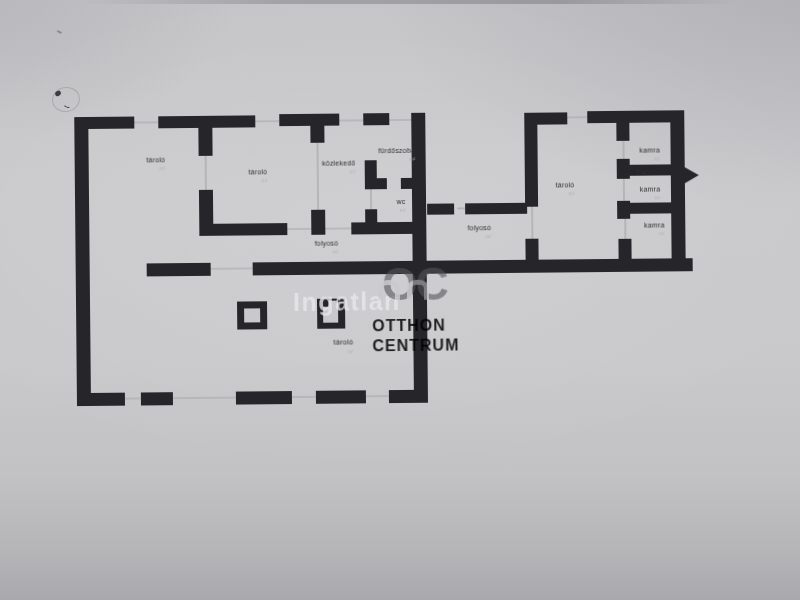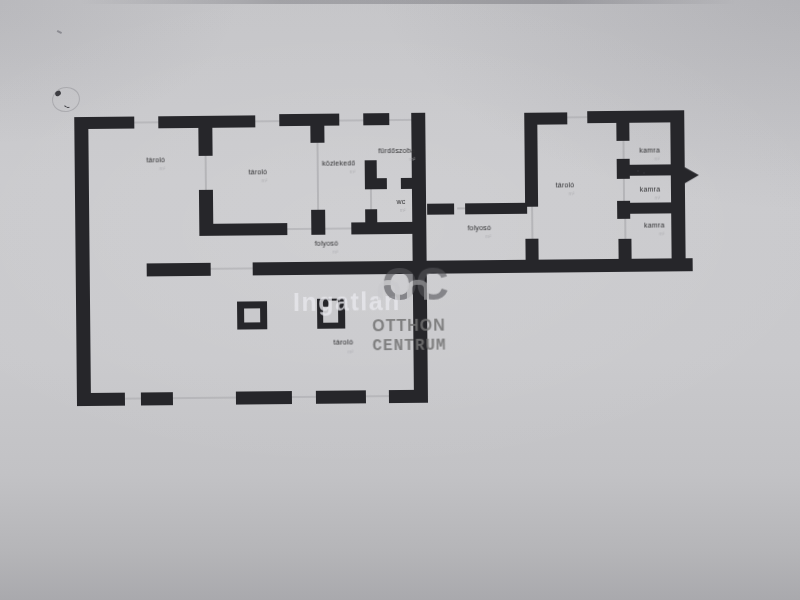--- a/index.html
+++ b/index.html
@@ -22,22 +22,22 @@
   .room-label .nm{display:block;font-size:7px;letter-spacing:.2px;}
   .room-label .ar{display:block;font-size:5px;color:#b0b0b4;margin-top:2px;filter:blur(.3px);}
   .lg .nm{font-size:7.5px;}
   
   .wm-word{position:absolute;font-size:25px;letter-spacing:1.5px;color:rgba(231,231,236,.8);font-weight:bold;}
   .oc-logo{position:absolute;left:370px;top:256px;width:62px;height:56px;opacity:.6;}
   .oc-logo .oc-text{position:absolute;left:12px;top:0;font-size:46px;font-weight:bold;letter-spacing:-2px;color:#55555a;line-height:56px;}
   .arch{position:absolute;width:12px;height:15px;border:5px solid rgba(201,201,204,.85);border-bottom:none;
     border-top-left-radius:9px;border-top-right-radius:9px;top:24px;}
   .arch.a1{left:8px;} .arch.a2{left:37px;}
-  .brand{position:absolute;left:372px;font-weight:bold;font-size:16px;letter-spacing:1px;color:#737373;opacity:.85;}
-  .brand.l1{top:317px;} .brand.l2{top:337px;font-family:Liberation Mono, monospace;}
+  .brand{position:absolute;left:372px;font-weight:bold;font-size:16px;letter-spacing:1px;color:#000000;opacity:.85;}
+  .brand.l1{top:317px;} .brand.l2{top:337px;}
   
   .smudge-ring{position:absolute;left:52px;top:87px;width:26px;height:23px;border:1px solid rgba(110,110,116,.30);
     border-radius:50%;transform:rotate(-12deg);}
   .smudge-dot{position:absolute;left:55px;top:91px;width:6px;height:5px;background:rgba(38,38,42,.85);
     border-radius:60% 40% 55% 45%;transform:rotate(-25deg);}
   .smudge-curl{position:absolute;left:64px;top:100px;width:6px;height:6px;border:1.5px solid transparent;
     border-bottom-color:rgba(38,38,42,.8);border-radius:50%;transform:rotate(20deg);}
   .dash-mark{position:absolute;left:57px;top:31px;width:5px;height:1.5px;background:rgba(80,80,88,.45);transform:rotate(28deg);}
   .speck{position:absolute;width:2px;height:2px;border-radius:50%;background:rgba(60,60,66,.5);}
 </style>

